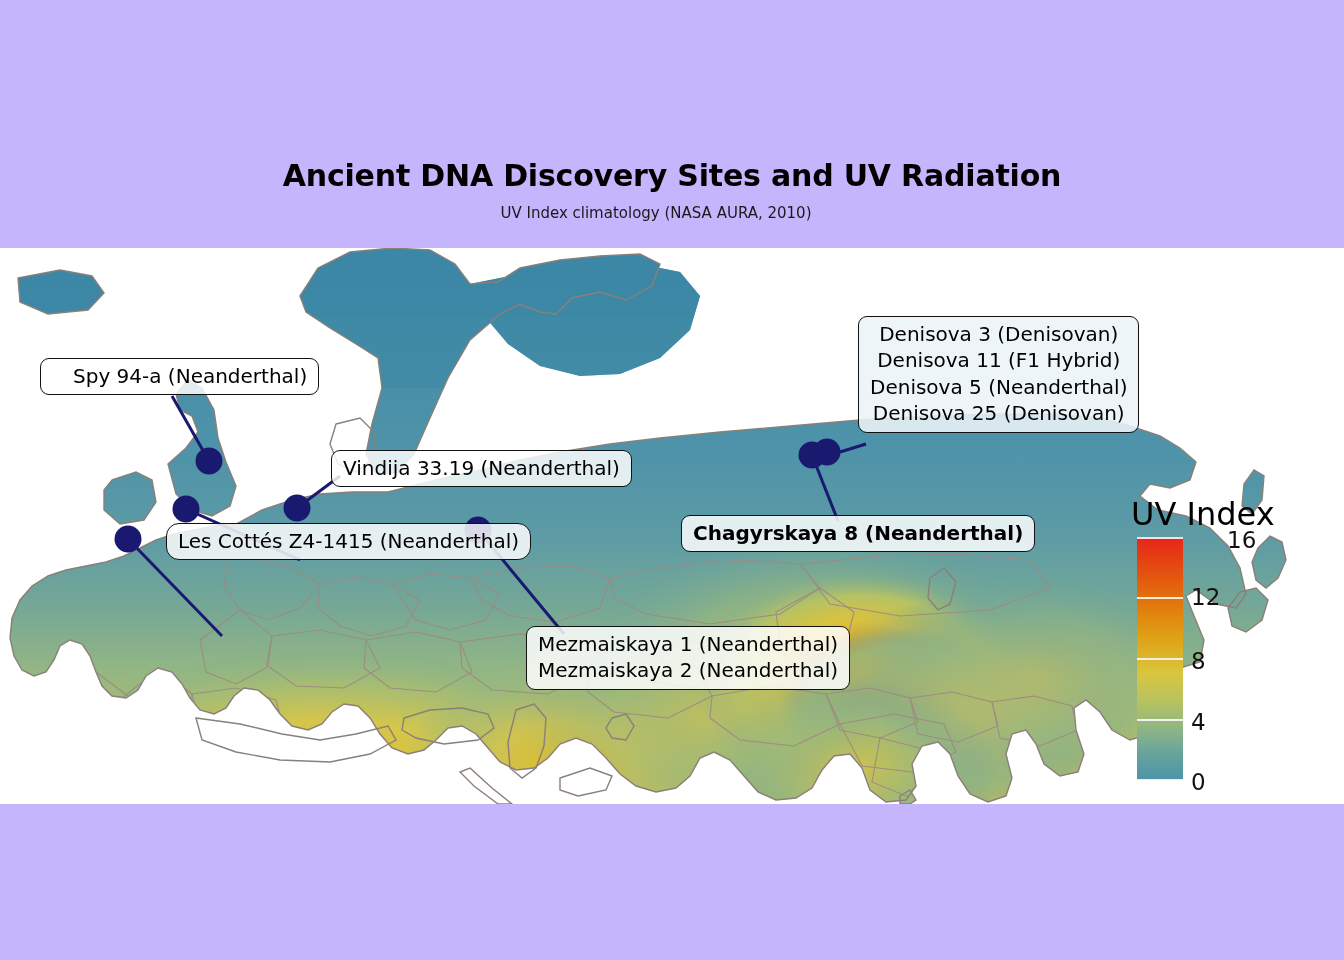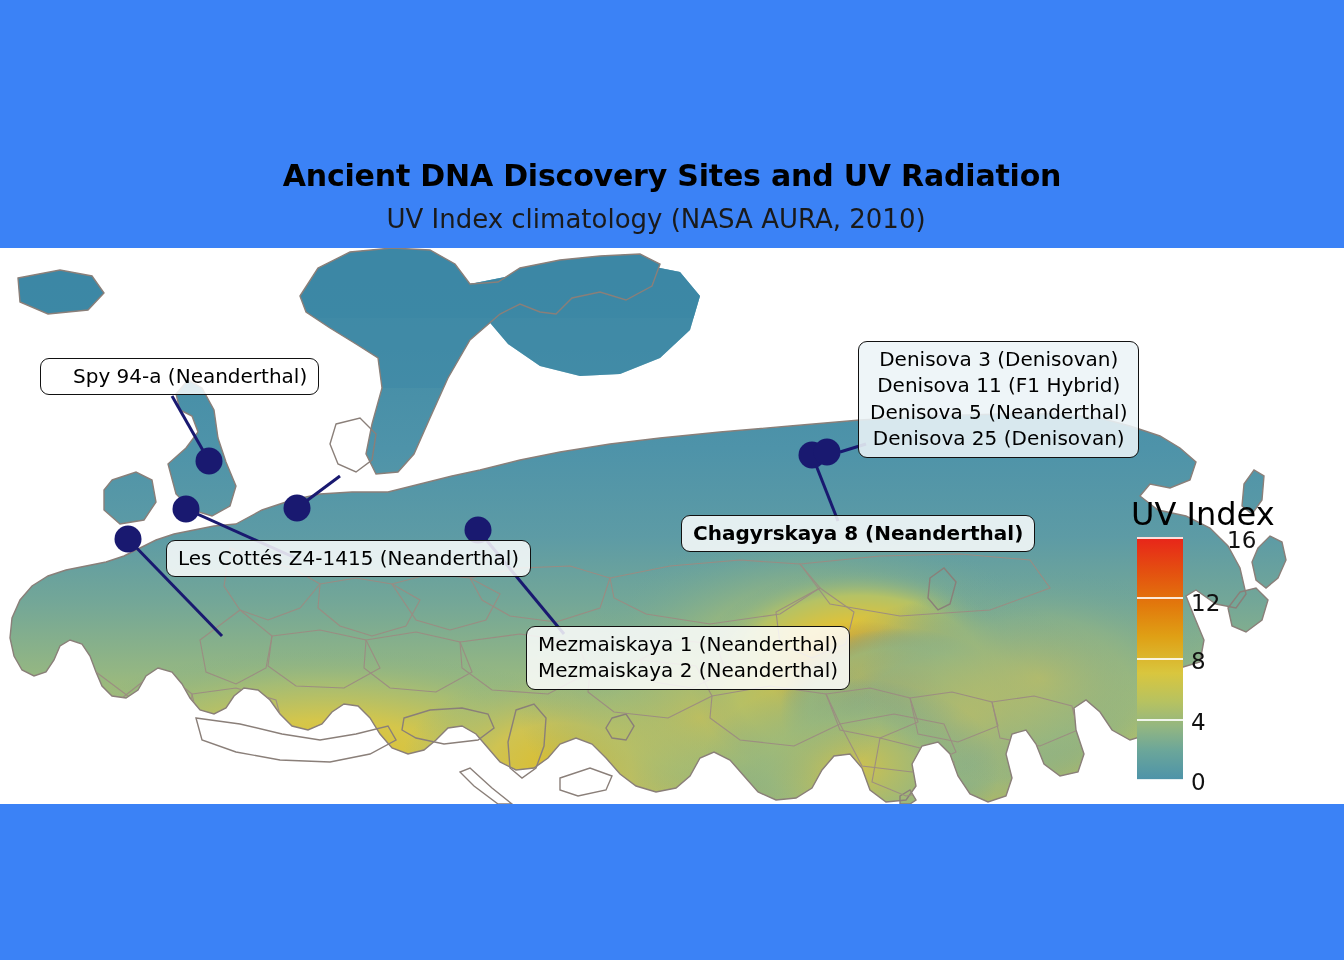--- a/index.html
+++ b/index.html
@@ -13,42 +13,42 @@
     position: relative;
     overflow: hidden;
     font-family: "DejaVu Sans", "Liberation Sans", sans-serif;
   }
 
   #figure {
     position: absolute;
     left: 0; top: 0;
     width: 1344px;
     height: 960px;
-    background: #3b82f6;
+    background: #c4b5fd;
   }
 
   
   #title {
     position: absolute;
     left: 0;
     top: 158px;
     width: 1344px;
     text-align: center;
     font-size: 30px;
     font-weight: bold;
     color: #000000;
     letter-spacing: -0.2px;
   }
   #subtitle {
     position: absolute;
     left: 0;
     top: 204px;
     width: 1312px;
     text-align: center;
-    font-size: 26px;
+    font-size: 15px;
     font-weight: normal;
     color: #1a1a1a;
   }
 
   
   #map-wrap {
     position: absolute;
     left: 0;
     top: 248px;
     width: 1344px;
@@ -348,52 +348,55 @@
         <circle cx="812" cy="207" r="13.5"></circle>
         <circle cx="827" cy="204" r="13.5"></circle>
       </g>
     </svg>
   </div>
 
   <div class="ann" style="left:40px;  top:358px;padding-left:32px;">
     <span class="ln">Spy 94-a (Neanderthal)</span>
   </div>
 
-
-  <div class="ann" style="left:166px; top:540px;">
+  <div class="ann" style="left:331px; top:450px;">
+    <span class="ln">Vindija 33.19 (Neanderthal)</span>
+  </div>
+
+  <div class="ann" style="left:166px; top:523px;border-radius:13px;">
     <span class="ln">Les Cottés Z4-1415 (Neanderthal)</span>
   </div>
 
 
   <div class="ann" style="left:526px; top:626px;">
     <span class="ln">Mezmaiskaya 1 (Neanderthal)</span>
     <span class="ln">Mezmaiskaya 2 (Neanderthal)</span>
   </div>
 
   <div class="ann" style="left:681px; top:515px;font-weight:bold;">
     <span class="ln">Chagyrskaya 8 (Neanderthal)</span>
   </div>
 
-  <div class="ann" style="left:858px; top:316px; background:rgba(236,244,247,0.88);margin-top:25px;">
+  <div class="ann" style="left:858px; top:316px; background:rgba(236,244,247,0.88);">
     <span class="ln">Denisova 3 (Denisovan)</span>
     <span class="ln">Denisova 11 (F1 Hybrid)</span>
     <span class="ln">Denisova 5 (Neanderthal)</span>
     <span class="ln">Denisova 25 (Denisovan)</span>
   </div>
 
   <div id="colorbar-group">
     <div id="cb-title">UV Index</div>
     <div id="cb-bar"></div>
 
     <div class="cb-tick" style="top:42px;"></div>
     <div class="cb-tick" style="top:102px;"></div>
     <div class="cb-tick" style="top:163px;"></div>
     <div class="cb-tick" style="top:224px;"></div>
     <div class="cb-tick" style="top:284px;"></div>
 
     <div class="cb-lbl" style="top:45px;margin-left:36px;">16</div>
-    <div class="cb-lbl" style="top:108px;text-align:center;">12</div>
+    <div class="cb-lbl" style="top:102px;text-align:center;">12</div>
     <div class="cb-lbl" style="top:166px;">8</div>
     <div class="cb-lbl" style="top:227px;">4</div>
     <div class="cb-lbl" style="top:287px;">0</div>
   </div>
 
 </div>
 
 </body></html>

